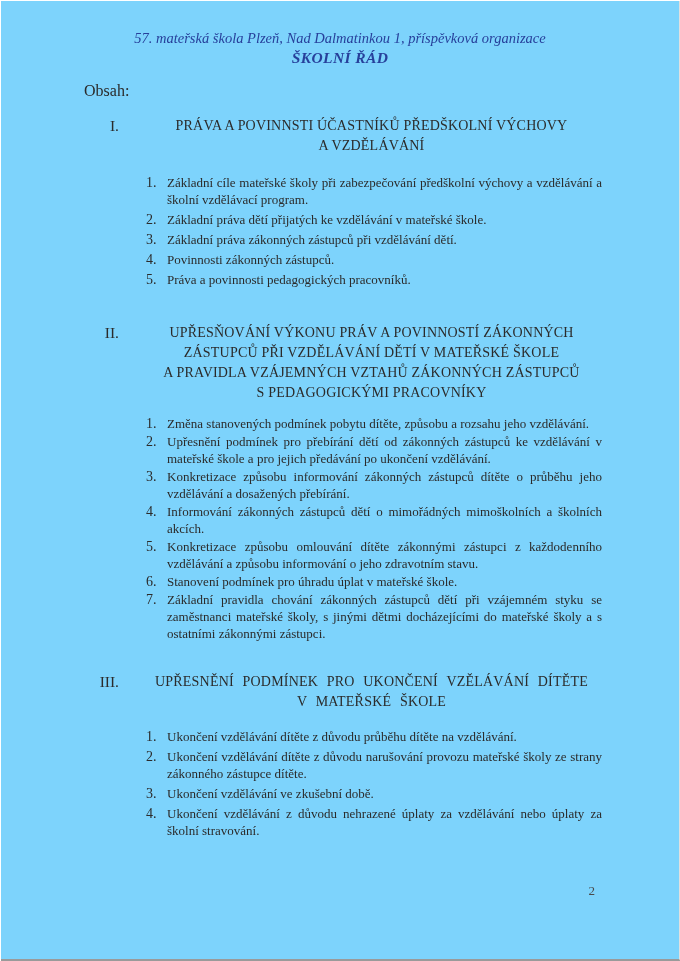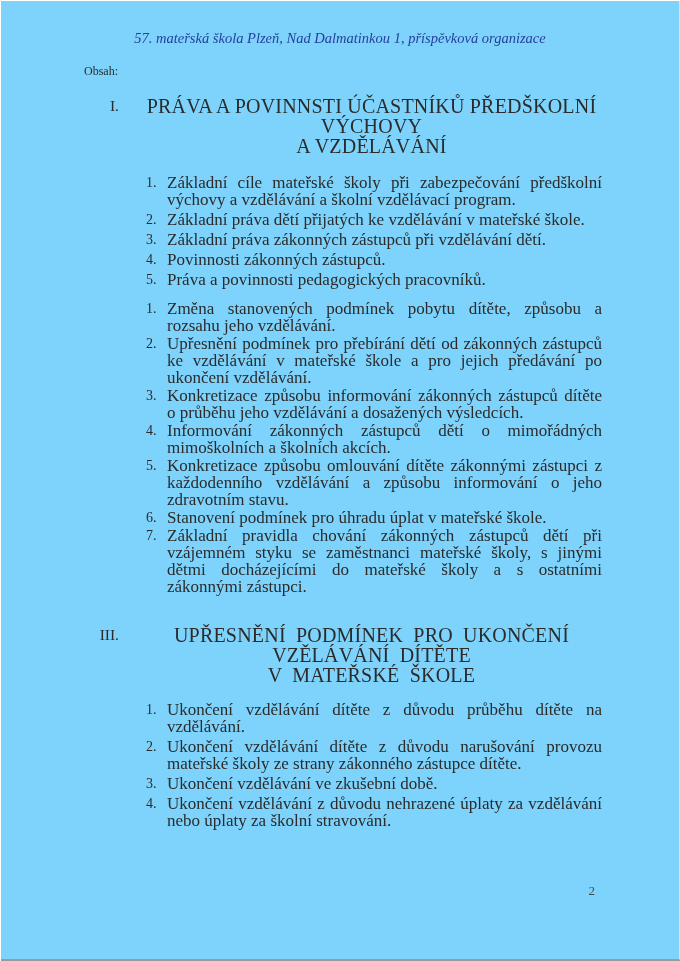--- a/index.html
+++ b/index.html
@@ -26,21 +26,21 @@
   .doc-title {
     color: var(--accent, #27409b);
     font-style: italic;
     font-weight: bold;
     font-size: 15.5px;
     line-height: 20px;
     letter-spacing: 0.4px;
   }
   .obsah {
     margin: 14px 0 0 83px;
-    font-size: 12px;
+    font-size: 16px;
     line-height: 18px;
   }
   .section {
     display: flex;
     align-items: flex-start;
   }
   .sec-1 { margin-top: 16px; }
   .sec-2 { margin-top: 35px; }
   .sec-3 { margin-top: 30px; }
   .numeral {
@@ -49,21 +49,21 @@
     box-sizing: content-box;
     text-align: right;
     font-size: 15.5px;
     line-height: 20px;
     flex: 0 0 auto;
   }
   .title {
     flex: 1 1 auto;
     margin-left: 17px;
     margin-right: 72px;
-    font-size: 20px;
+    font-size: 14px;
     line-height: 20px;
     white-space: pre-line;
     text-align: center;
     letter-spacing: 0.2px;
   }
   .title.left {
     text-align: center;
     word-spacing: 5px;
   }
   .items {
@@ -80,39 +80,40 @@
     margin-bottom: 3px;
   }
   .items-2 .item { margin-bottom: 1px; }
   .item .num {
     flex: 0 0 21px;
     font-size: 14px;
     line-height: 17px;
   }
   .item .text {
     flex: 1 1 auto;
-    font-size: 17px;
+    font-size: 13px;
     line-height: 17px;
     text-align: justify;
   }
   .page-number {
     position: absolute;
     top: 882px;
     right: 84px;
     font-size: 13px;
     color: #4a4a4a;
   }
 </style>
 </head>
 <body>
 
 <div class="page">
 
   <div class="header">
     <div class="org-line">57. mateřská škola Plzeň, Nad Dalmatinkou 1, příspěvková organizace</div>
+    <div class="doc-title">ŠKOLNÍ ŘÁD</div>
   </div>
 
   <div class="obsah">Obsah:</div>
 
   <div class="section sec-1">
     <div class="numeral">I.</div>
     <div class="title">PRÁVA A POVINNSTI ÚČASTNÍKŮ PŘEDŠKOLNÍ VÝCHOVY
 A VZDĚLÁVÁNÍ</div>
   </div>
   <div class="items items-1">
@@ -131,32 +132,39 @@
     <div class="item">
       <span class="num">4.</span>
       <span class="text">Povinnosti zákonných zástupců.</span>
     </div>
     <div class="item">
       <span class="num">5.</span>
       <span class="text">Práva a povinnosti pedagogických pracovníků.</span>
     </div>
   </div>
 
+  <div class="section sec-2">
+    <div class="numeral">II.</div>
+    <div class="title">UPŘESŇOVÁNÍ VÝKONU PRÁV A POVINNOSTÍ ZÁKONNÝCH
+ZÁSTUPCŮ PŘI VZDĚLÁVÁNÍ DĚTÍ V MATEŘSKÉ ŠKOLE
+A PRAVIDLA VZÁJEMNÝCH VZTAHŮ ZÁKONNÝCH ZÁSTUPCŮ
+S PEDAGOGICKÝMI PRACOVNÍKY</div>
+  </div>
   <div class="items items-2">
     <div class="item">
       <span class="num">1.</span>
       <span class="text">Změna stanovených podmínek pobytu dítěte, způsobu a rozsahu jeho vzdělávání.</span>
     </div>
     <div class="item">
       <span class="num">2.</span>
       <span class="text">Upřesnění podmínek pro přebírání dětí od zákonných zástupců ke vzdělávání v mateřské škole a pro jejich předávání po ukončení vzdělávání.</span>
     </div>
     <div class="item">
       <span class="num">3.</span>
-      <span class="text">Konkretizace způsobu informování zákonných zástupců dítěte o průběhu jeho vzdělávání a dosažených výsledcích.</span>
+      <span class="text">Konkretizace způsobu informování zákonných zástupců dítěte o průběhu jeho vzdělávání a dosažených přebírání.</span>
     </div>
     <div class="item">
       <span class="num">4.</span>
       <span class="text">Informování zákonných zástupců dětí o mimořádných mimoškolních a školních akcích.</span>
     </div>
     <div class="item">
       <span class="num">5.</span>
       <span class="text">Konkretizace způsobu omlouvání dítěte zákonnými zástupci z každodenního vzdělávání a způsobu informování o jeho zdravotním stavu.</span>
     </div>
     <div class="item">

